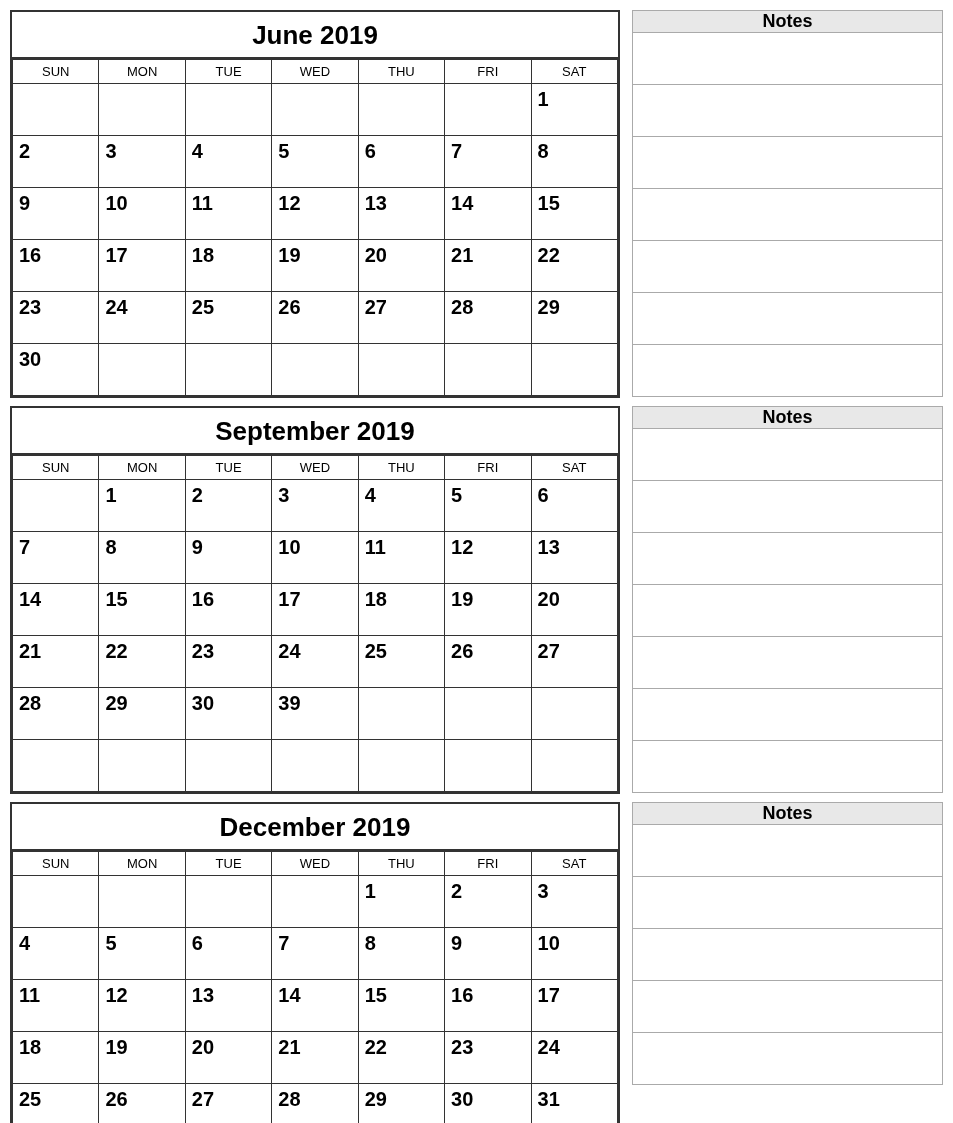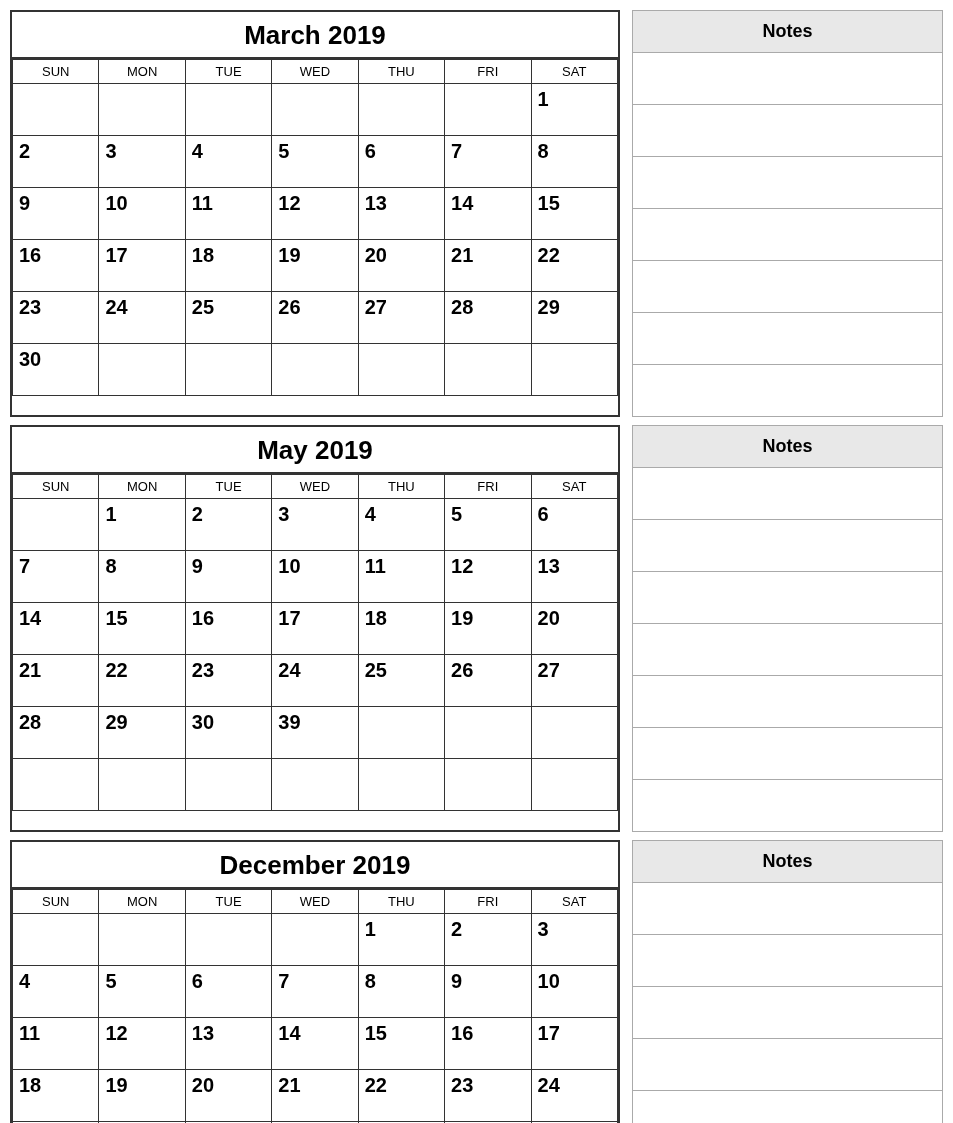--- a/index.html
+++ b/index.html
@@ -59,35 +59,35 @@
       display: flex;
       flex-direction: column;
       gap: 0px;
     }
     .notes-header {
       background: #e8e8e8;
       border: 1px solid #aaa;
       text-align: center;
       font-size: 18px;
       font-weight: bold;
-      padding: 10px 0;
+      padding: 0 0;
     }
     .notes-line {
       border: 1px solid #aaa;
       border-top: none;
       height: 52px;
     }
   </style>
 </head>
 <body>
 
 <div class="page">
 <div class="month-row">
       <div class="calendar-section">
-        <div class="calendar-title">March 2019</div>
+        <div class="calendar-title">June 2019</div>
         <table class="calendar-table">
           <thead>
             <tr>
               <th>SUN</th>
               <th>MON</th>
               <th>TUE</th>
               <th>WED</th>
               <th>THU</th>
               <th>FRI</th>
               <th>SAT</th>
@@ -157,21 +157,21 @@
         <div class="notes-line"></div>
         <div class="notes-line"></div>
         <div class="notes-line"></div>
         <div class="notes-line"></div>
         <div class="notes-line"></div>
         <div class="notes-line"></div>
       </div>
     </div>
     <div class="month-row">
       <div class="calendar-section">
-        <div class="calendar-title">May 2019</div>
+        <div class="calendar-title">September 2019</div>
         <table class="calendar-table">
           <thead>
             <tr>
               <th>SUN</th>
               <th>MON</th>
               <th>TUE</th>
               <th>WED</th>
               <th>THU</th>
               <th>FRI</th>
               <th>SAT</th>

